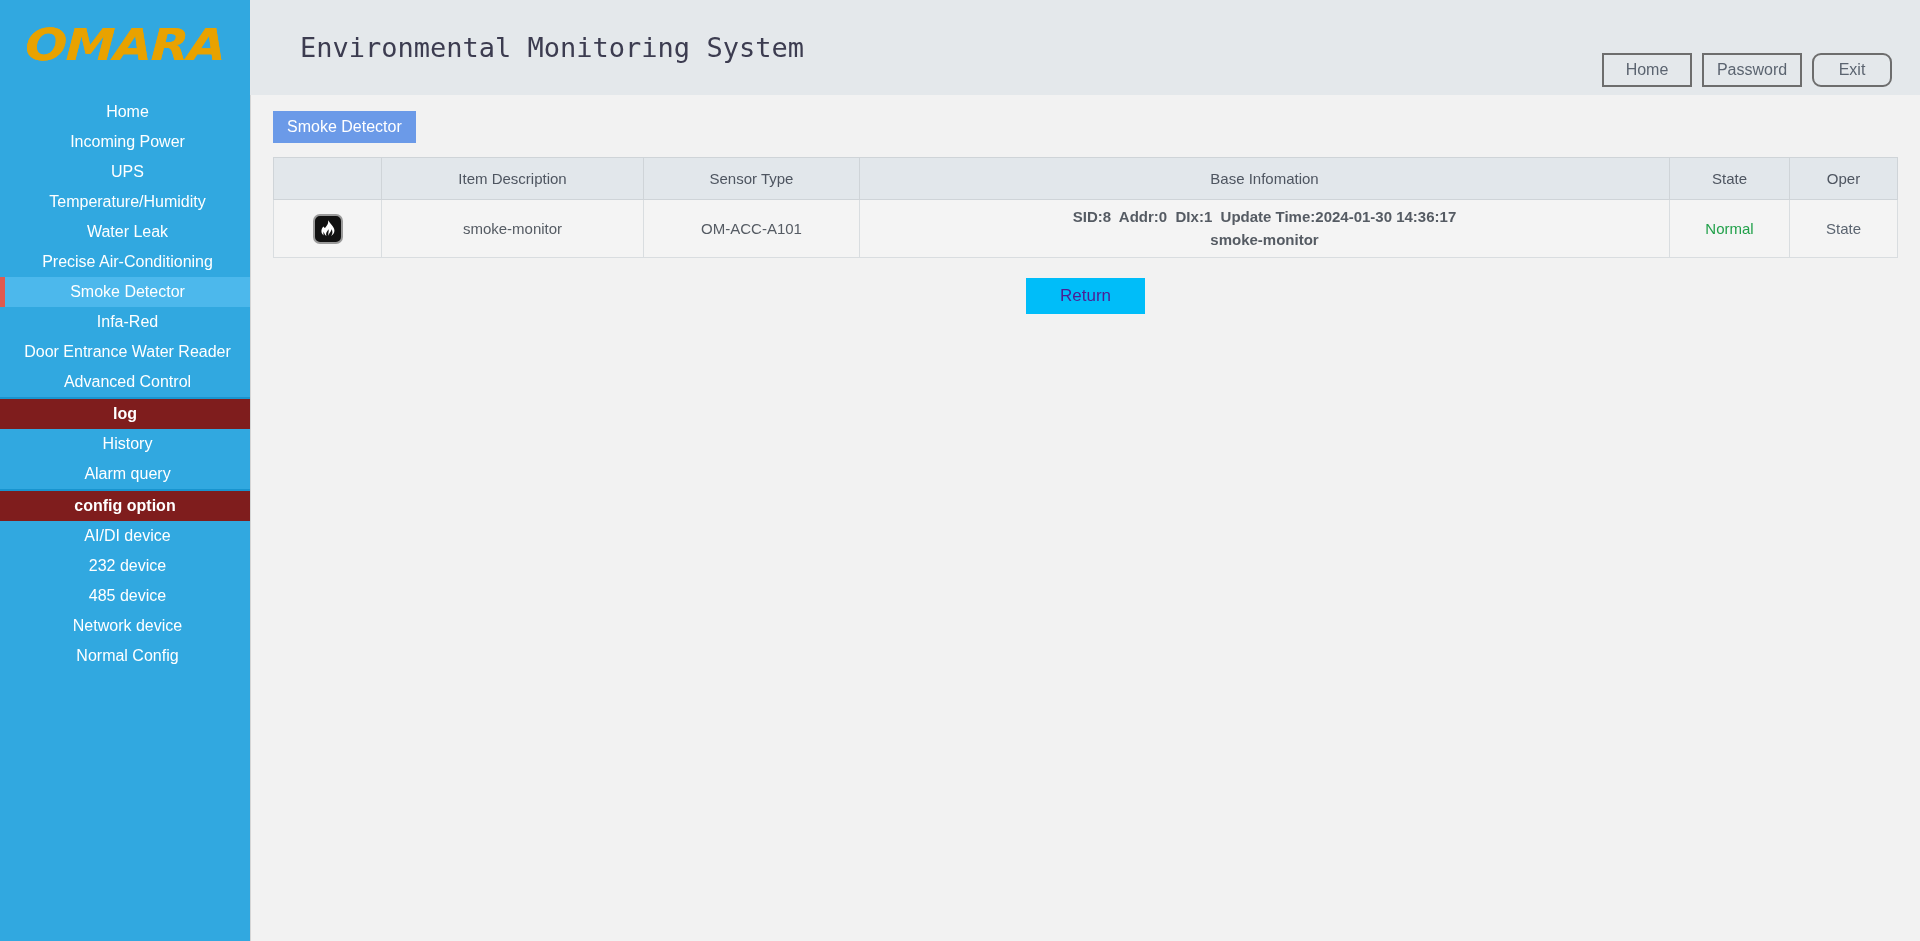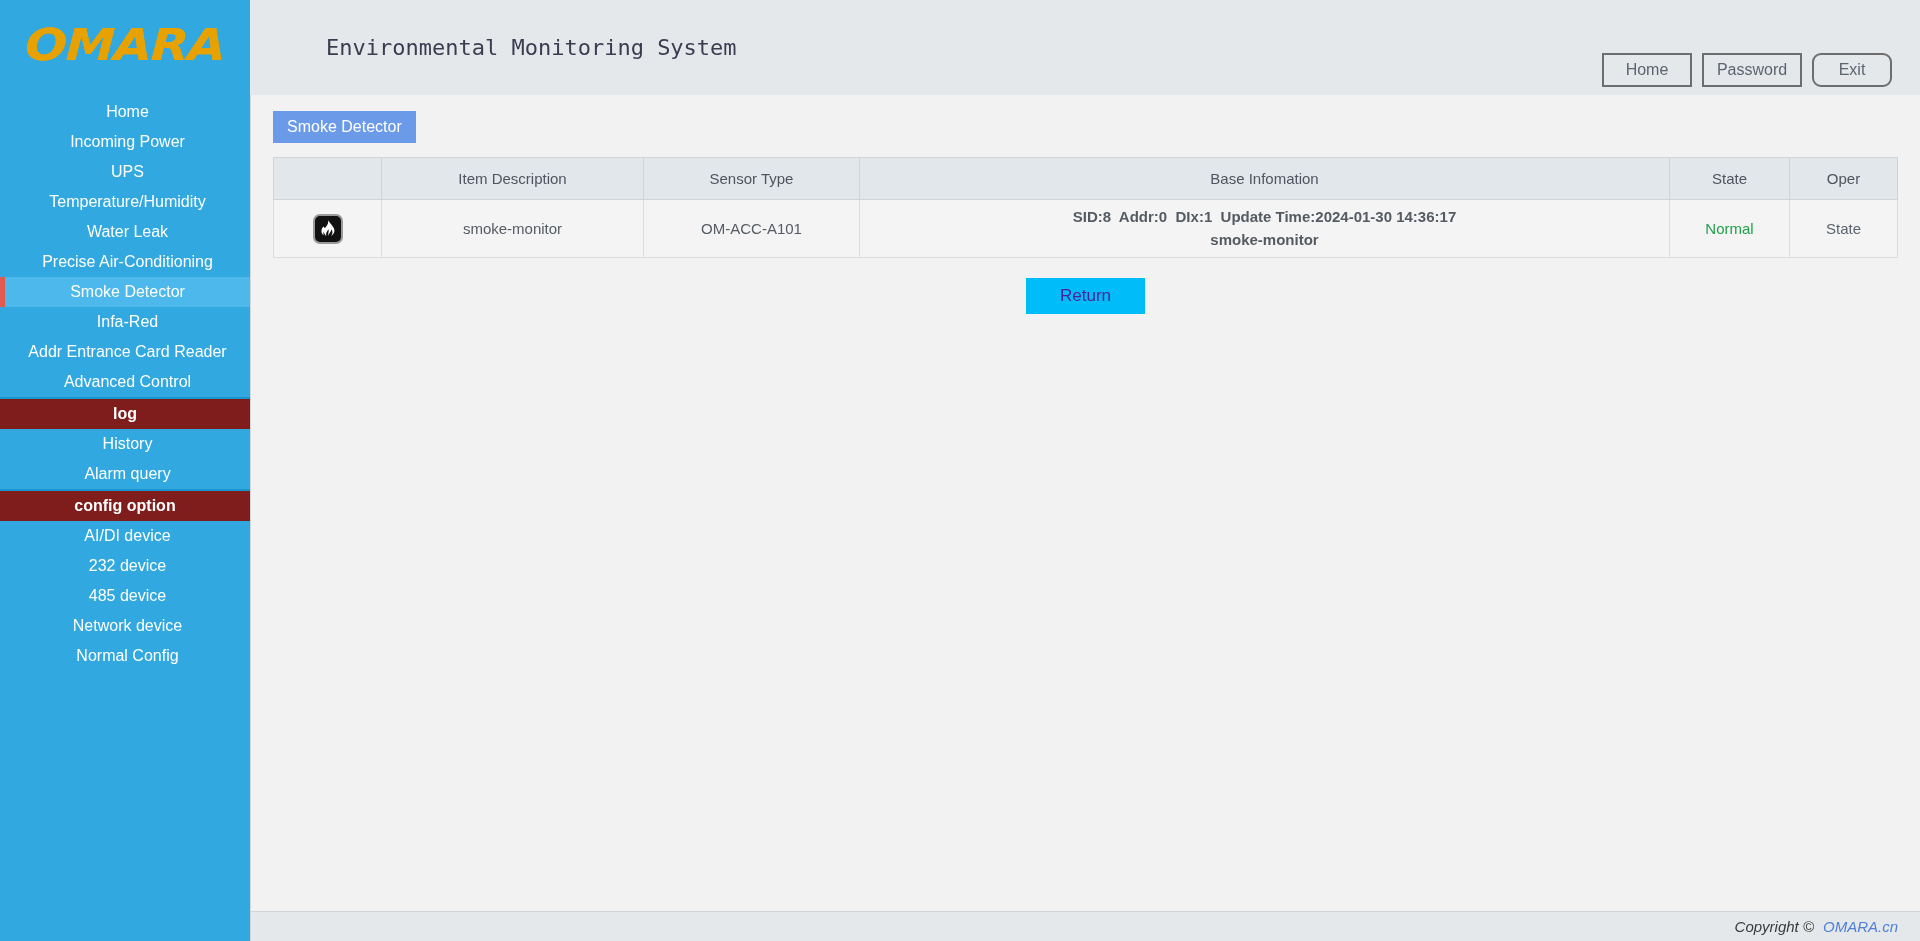--- a/index.html
+++ b/index.html
@@ -49,24 +49,24 @@
 
   .header-bar {
     flex: 1;
     background: #e4e8eb;
     position: relative;
     display: flex;
     align-items: center;
   }
   .app-title {
     font-family: "DejaVu Sans Mono", monospace;
-    font-size: 22px;
+    font-size: 27px;
     color: #3c3c50;
     letter-spacing: 0px;
-    margin-left: 76px;
+    margin-left: 50px;
     white-space: nowrap;
   }
   .header-buttons {
     position: absolute;
     right: 28px;
     bottom: 8px;
     display: flex;
     gap: 10px;
   }
   .hbtn {
@@ -265,21 +265,21 @@
 
     <nav class="sidebar">
       <div class="nav-item">Home</div>
       <div class="nav-item">Incoming Power</div>
       <div class="nav-item">UPS</div>
       <div class="nav-item">Temperature/Humidity</div>
       <div class="nav-item">Water Leak</div>
       <div class="nav-item">Precise Air-Conditioning</div>
       <div class="nav-item active">Smoke Detector</div>
       <div class="nav-item">Infa-Red</div>
-      <div class="nav-item">Addr Entrance Card Reader</div>
+      <div class="nav-item">Door Entrance Water Reader</div>
       <div class="nav-item">Advanced Control</div>
 
       <div class="nav-gap"></div>
       <div class="nav-group">log</div>
 
       <div class="nav-item">History</div>
       <div class="nav-item">Alarm query</div>
 
       <div class="nav-gap"></div>
       <div class="nav-group">config option</div>
@@ -342,20 +342,16 @@
             </tr>
           </tbody>
         </table>
 
         <div class="return-wrap">
           <button class="return-btn">Return</button>
         </div>
 
       </div>
 
-      <div class="footer">
-        <span>Copyright ©</span>
-        <span class="brand">OMARA.cn</span>
-      </div>
     </main>
 
   </div>
 </div>
 
 </body></html>

